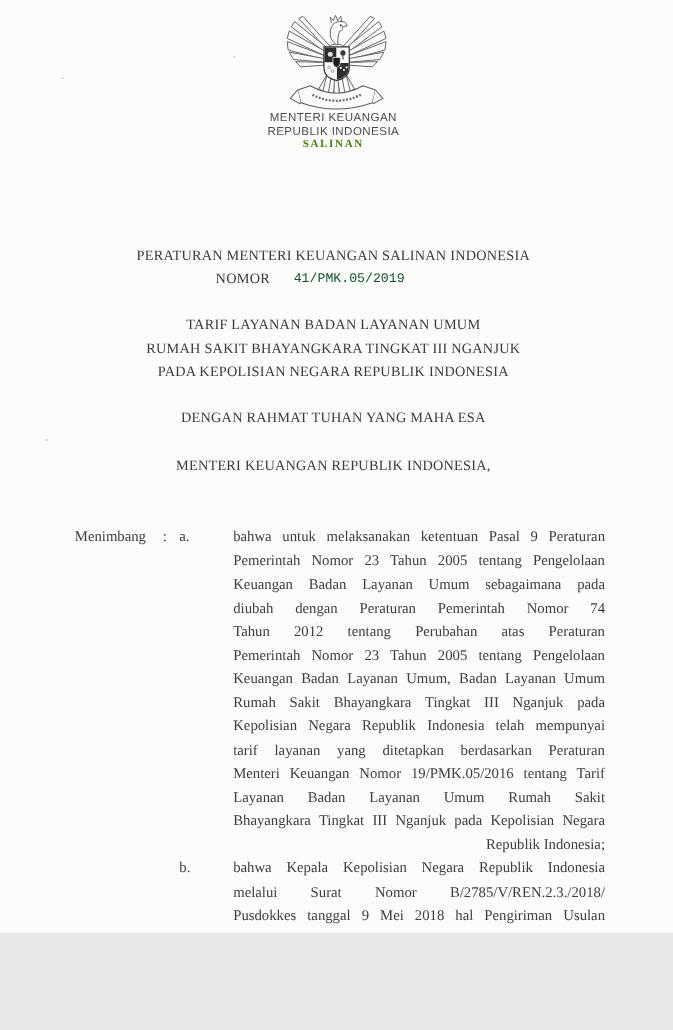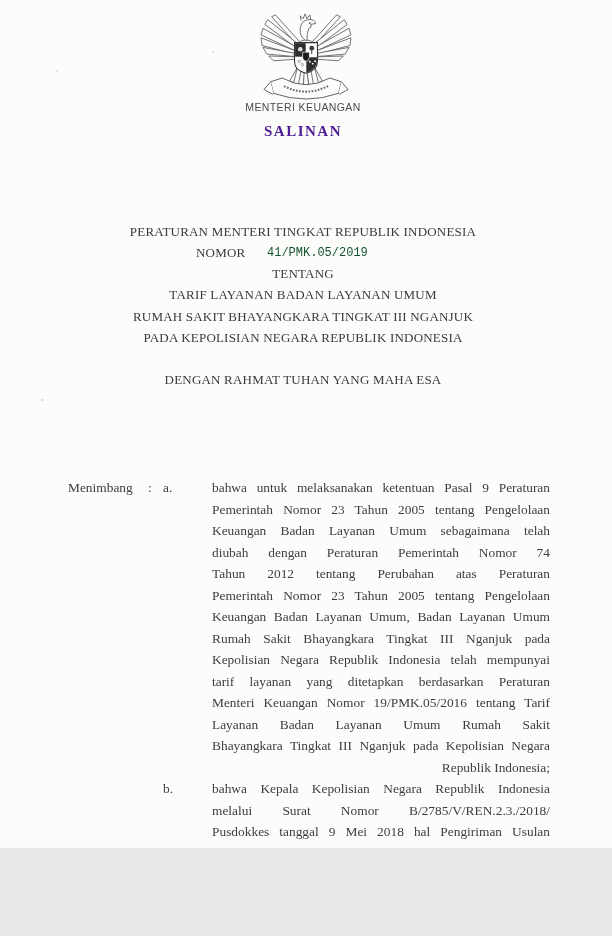--- a/index.html
+++ b/index.html
@@ -7,21 +7,21 @@
     position:relative;width:612px;height:848px;margin:0 auto;
     background:#fcfcfb;overflow:hidden;
     font-family:"Liberation Serif",serif;color:#3d3d3d;
   }
   .abs{position:absolute;}
   .ctr{left:0;width:606px;text-align:center;}
   .t{font-size:13px;line-height:15px;letter-spacing:.2px;color:#3a3a3a;white-space:nowrap;}
   .sans{font-family:"Liberation Sans",sans-serif;}
   .mono{font-family:"Liberation Mono",monospace;}
   .ministry{font-size:10.5px;line-height:12px;letter-spacing:.4px;color:#4b4b4b;}
-  .stamp{font-size:15px;line-height:15px;font-weight:bold;letter-spacing:1.5px;color:#4c1d95;}
+  .stamp{font-size:10px;line-height:15px;font-weight:bold;letter-spacing:1.5px;color:#4d7c0f;}
   .bline{font-size:13.4px;line-height:21.5px;color:#3d3d3d;text-align:right;}
   .col{left:212px;width:338px;}
   .just{text-align:justify;text-align-last:justify;text-justify:inter-word;}
   .lbl{font-size:13.4px;line-height:21.5px;white-space:nowrap;}
   .link{font-family:"Liberation Sans",sans-serif;font-size:17px;line-height:24px;
         text-decoration:none;letter-spacing:.2px;}
   .speck{position:absolute;background:#8a8a8a;opacity:.3;border-radius:50%;}
   .edge-line{position:absolute;background:#dcdcd8;}
 </style>
 </head>
@@ -65,39 +65,40 @@
     <circle cx="57" cy="54" r="1" fill="#fbfbfa"></circle>
     <circle cx="59.5" cy="51.5" r="1" fill="#fbfbfa"></circle>
     <path d="M46.5,42 L53.5,42 L53.5,47.5 Q53.5,50.6 50,51.6 Q46.5,50.6 46.5,47.5 Z" fill="#1b1b1b" stroke="#fbfbfa" stroke-width="0.7"></path>
     <path d="M13,73 L25,69 Q50,83 75,69 L87,73 L84,85 Q50,97 16,85 Z" fill="#fcfcfb" stroke="#5d5d5d" stroke-width="1" stroke-linejoin="round"></path>
     <path d="M13,73 L6,81 L15,86 L16,85" fill="#fcfcfb" stroke="#5d5d5d" stroke-width="1"></path>
     <path d="M87,73 L94,81 L85,86 L84,85" fill="#fcfcfb" stroke="#5d5d5d" stroke-width="1"></path>
     <path d="M27,77.5 Q50,89 73,77.5" fill="none" stroke="#6a6a6a" stroke-width="2.2" stroke-dasharray="1.8,1.5"></path>
   </svg>
 
   <div class="abs ctr sans ministry" style="top:101px">MENTERI KEUANGAN</div>
+  <div class="abs ctr sans ministry" style="top:114px">REPUBLIK INDONESIA</div>
   <div class="abs ctr stamp" style="top:124px">SALINAN</div>
 
-  <div class="abs ctr t" style="top:224px">PERATURAN MENTERI TINGKAT REPUBLIK INDONESIA</div>
+  <div class="abs ctr t" style="top:224px">PERATURAN MENTERI KEUANGAN SALINAN INDONESIA</div>
   <div class="abs t" style="left:196px;top:245px">NOMOR</div>
   <div class="abs mono" style="left:267px;top:245.5px;font-size:12px;line-height:15px;color:#14532d">41/PMK.05/2019</div>
-  <div class="abs ctr t" style="top:266px">TENTANG</div>
   <div class="abs ctr t" style="top:287px">TARIF LAYANAN BADAN LAYANAN UMUM</div>
   <div class="abs ctr t" style="top:309px">RUMAH SAKIT BHAYANGKARA TINGKAT III NGANJUK</div>
   <div class="abs ctr t" style="top:330px">PADA KEPOLISIAN NEGARA REPUBLIK INDONESIA</div>
   <div class="abs ctr t" style="top:372px">DENGAN RAHMAT TUHAN YANG MAHA ESA</div>
+  <div class="abs ctr t" style="top:415px">MENTERI KEUANGAN REPUBLIK INDONESIA,</div>
 
   <div class="abs lbl" style="left:68px;top:477px">Menimbang</div>
   <div class="abs lbl" style="left:148px;top:477px">:</div>
   <div class="abs lbl" style="left:163px;top:477px">a.</div>
 
   <div class="abs col" style="top:477px">
     <div class="bline just">bahwa untuk melaksanakan ketentuan Pasal 9 Peraturan</div>
     <div class="bline just">Pemerintah Nomor 23 Tahun 2005 tentang Pengelolaan</div>
-    <div class="bline just">Keuangan Badan Layanan Umum sebagaimana telah</div>
+    <div class="bline just">Keuangan Badan Layanan Umum sebagaimana pada</div>
     <div class="bline just">diubah dengan Peraturan Pemerintah Nomor 74</div>
     <div class="bline just">Tahun 2012 tentang Perubahan atas Peraturan</div>
     <div class="bline just">Pemerintah Nomor 23 Tahun 2005 tentang Pengelolaan</div>
     <div class="bline just">Keuangan Badan Layanan Umum, Badan Layanan Umum</div>
     <div class="bline just">Rumah Sakit Bhayangkara Tingkat III Nganjuk pada</div>
     <div class="bline just">Kepolisian Negara Republik Indonesia telah mempunyai</div>
     <div class="bline just">tarif layanan yang ditetapkan berdasarkan Peraturan</div>
     <div class="bline just">Menteri Keuangan Nomor 19/PMK.05/2016 tentang Tarif</div>
     <div class="bline just">Layanan Badan Layanan Umum Rumah Sakit</div>
     <div class="bline just">Bhayangkara Tingkat III Nganjuk pada Kepolisian Negara</div>

